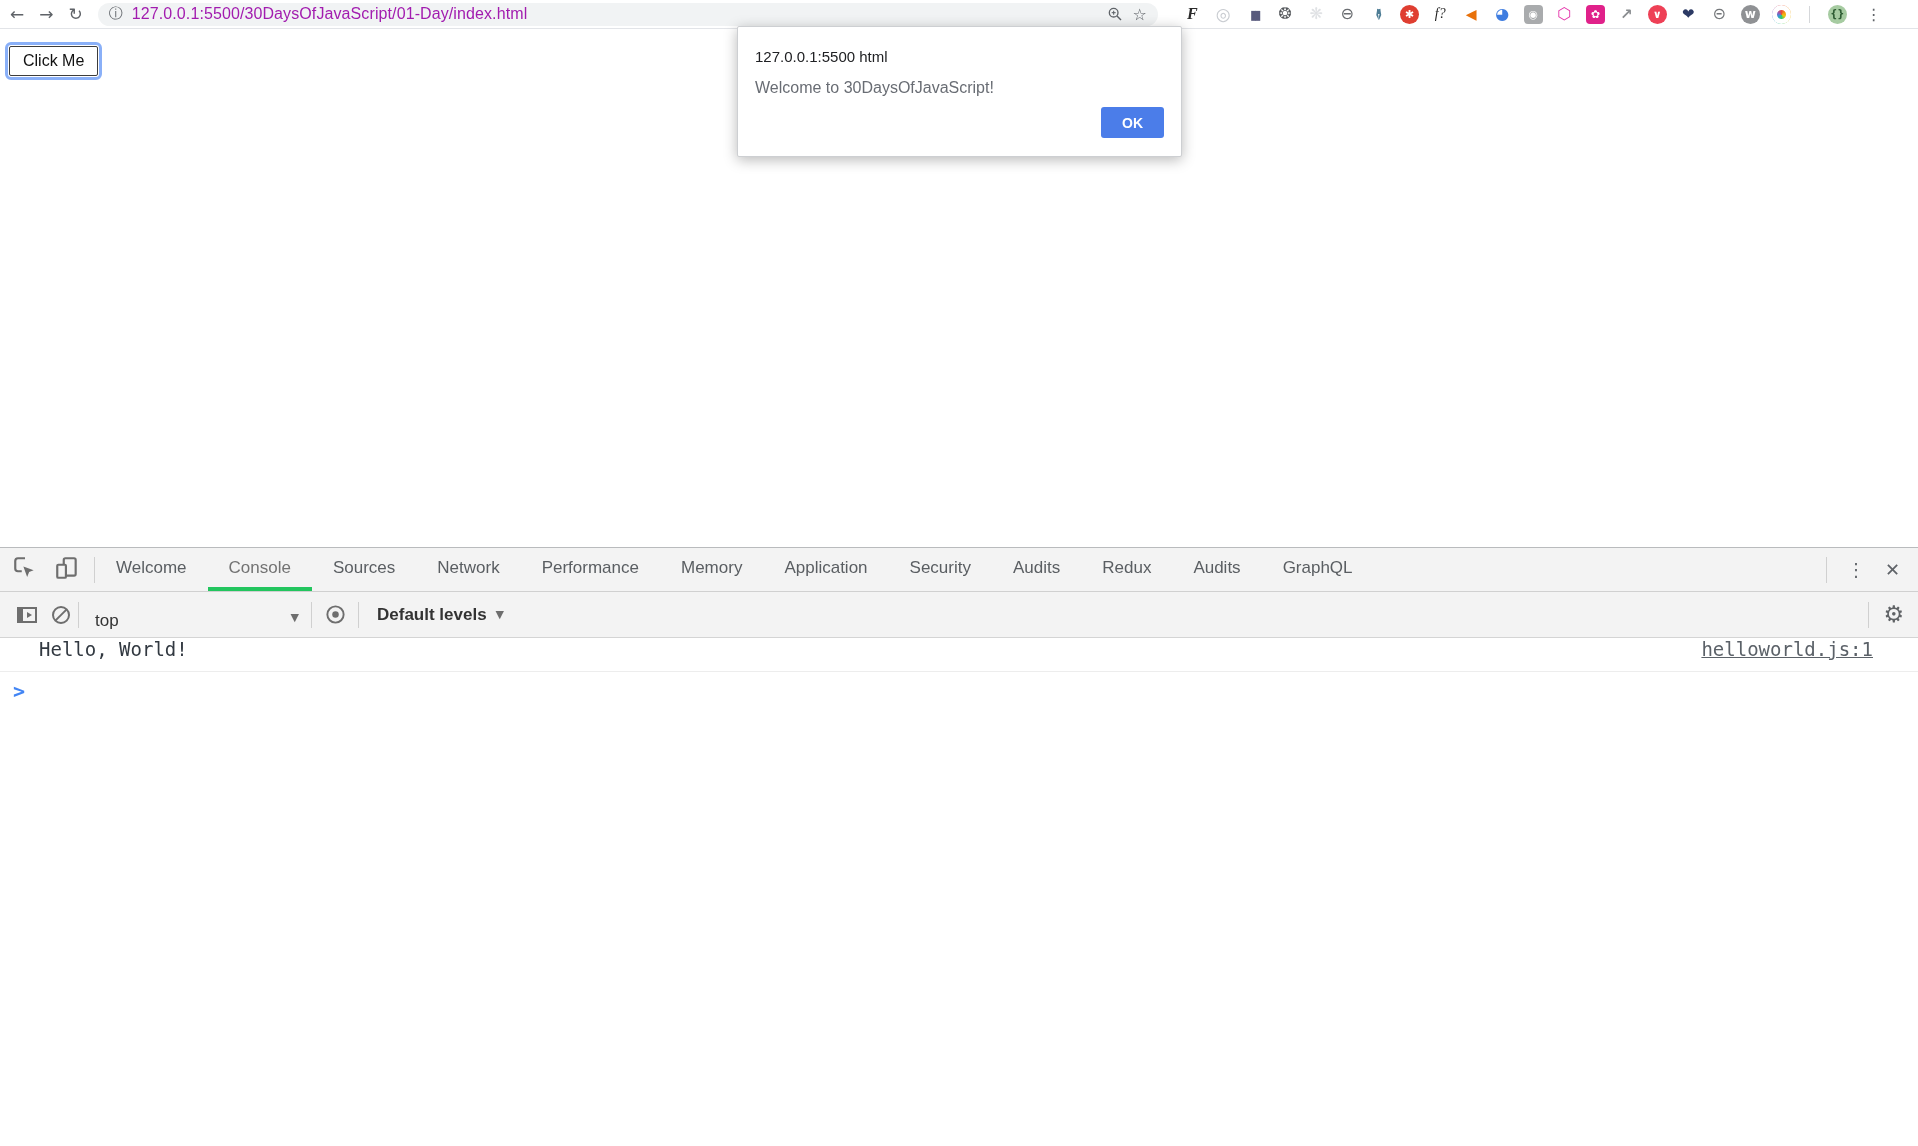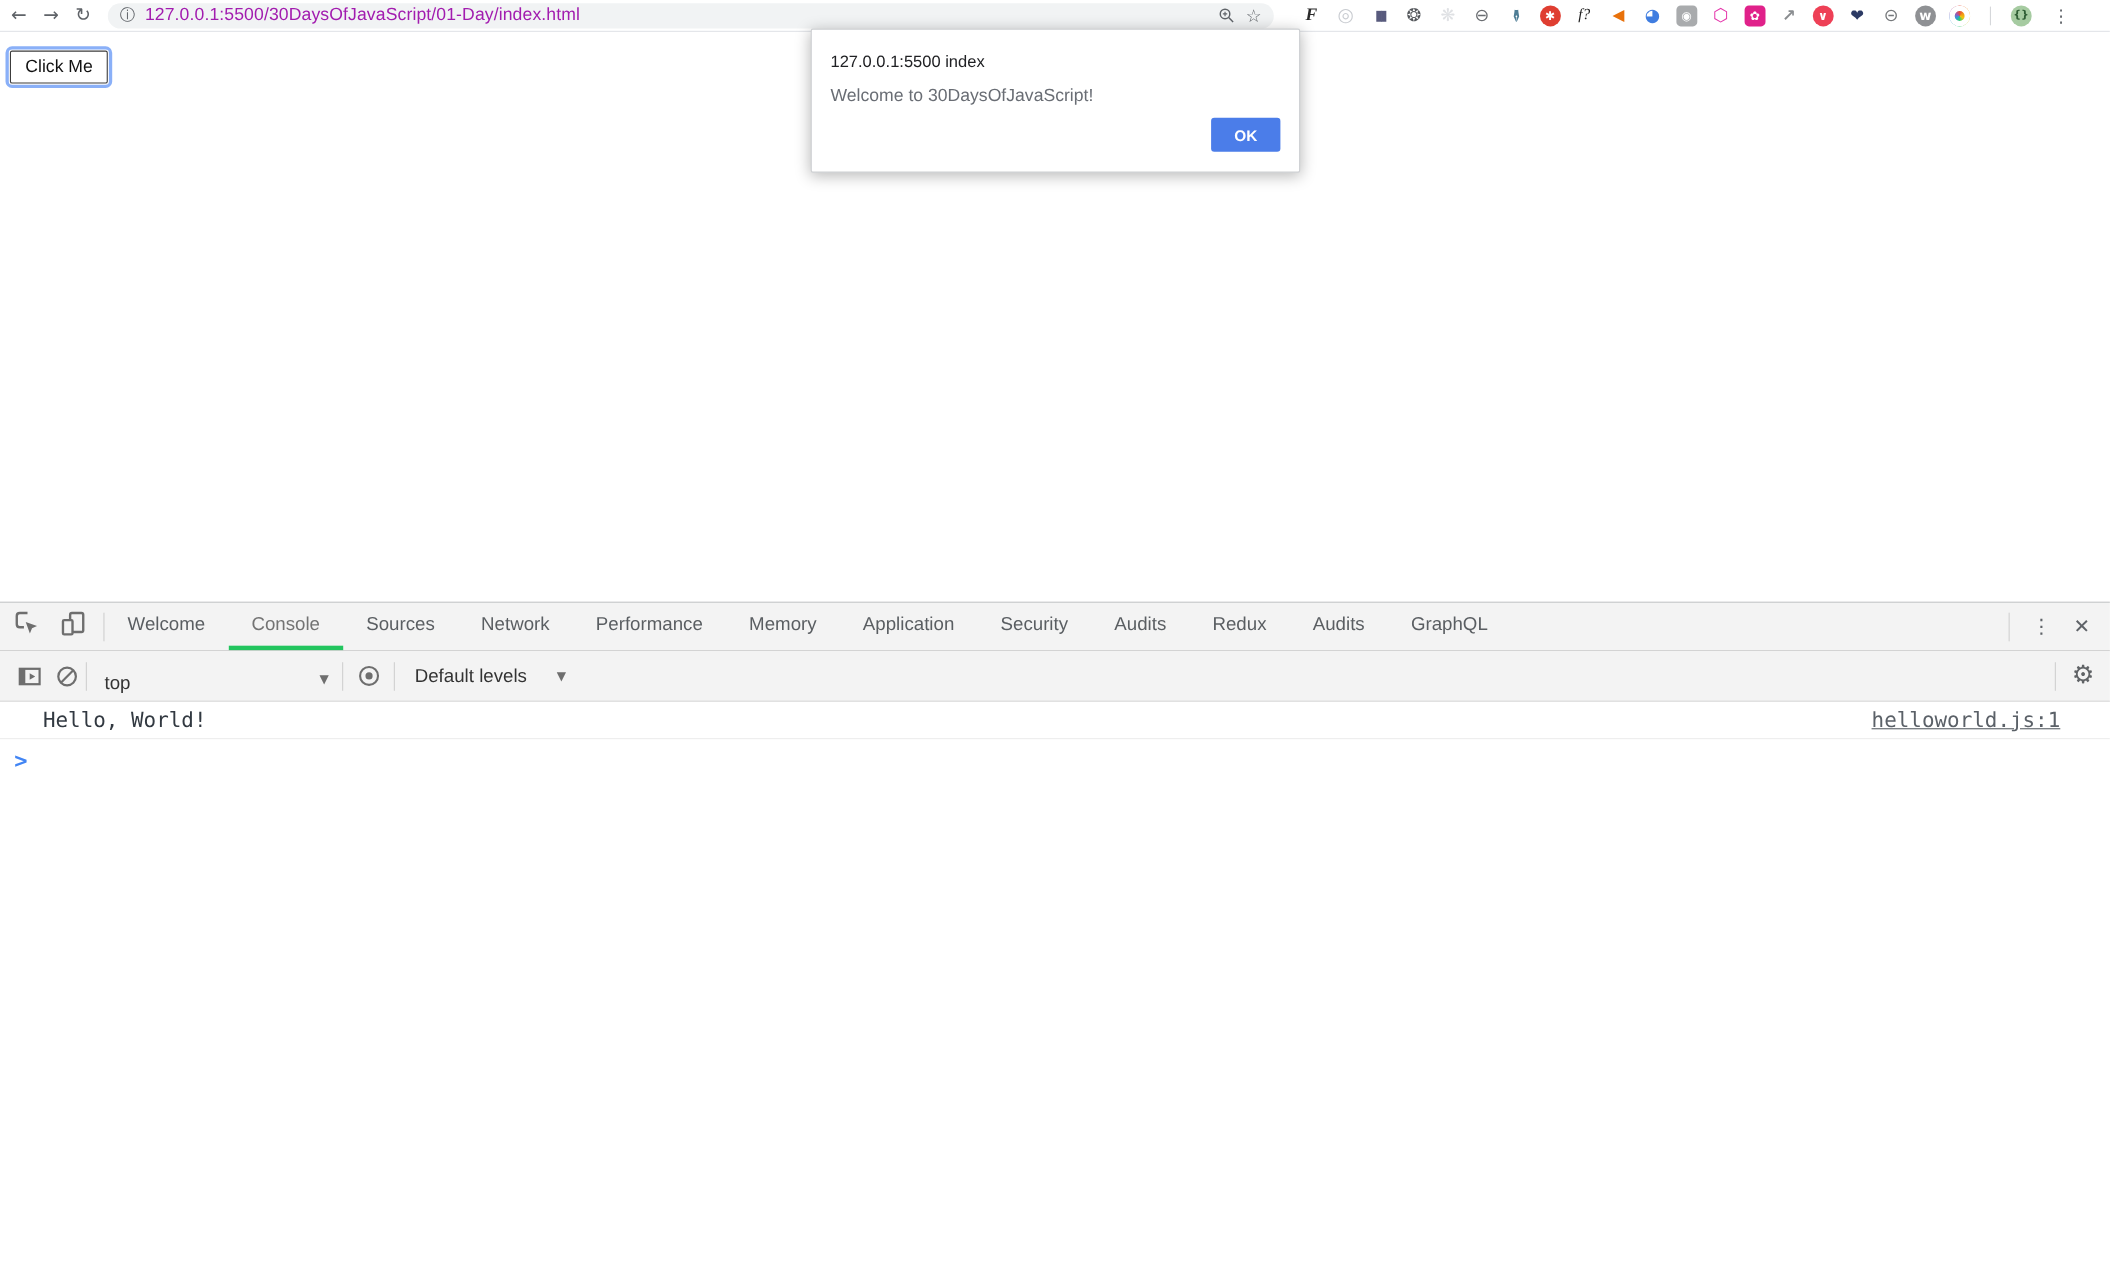--- a/index.html
+++ b/index.html
@@ -60,27 +60,27 @@
   .ct-icon { display:flex; align-items:center; justify-content:center; width:34px; }
   .ctx-select { width:232px; display:flex; font-size:17px; color:#333;
     padding:0 12px 0 16px;margin-top:12px; }
   .ctx-select .arrow, .levels .arrow { font-size:11px; color:#6e6e6e; font-family:"DejaVu Sans", sans-serif; }
   .ctx-select .arrow { margin-left:auto; }
   .eye-wrap { width:46px; display:flex; justify-content:center; }
   .filter-input { width:414px; height:33px; border:none; background:#fff; font-size:17px;
     padding:0 12px; margin-left:10px; outline:none; color:#333;
     font-family:"Liberation Sans", sans-serif; }
   .filter-input::placeholder { color:#9aa0a6; }
-  .levels { margin-left:18px; display:flex; align-items:center; gap:27px; font-size:17px; color:#333; }
+  .levels { margin-left:18px; display:flex; align-items:center; gap:9px; font-size:17px; color:#333;font-weight:bold; }
   .ct-spacer { flex:1; }
   .gear { font-size:23px; color:#606366; font-family:"DejaVu Sans", sans-serif; margin-left:14px; line-height:1; }
 
   .console-area { flex:1; background:#fff; display:flex; flex-direction:column;
     font-family:"DejaVu Sans Mono", monospace; }
-  .msg-row { height:34px; border-bottom:1px solid #ededed; display:flex; align-items:center;
+  .msg-row { height:34px; border-bottom:1px solid #ededed; display:flex; 
     font-size:19px; color:#323941; padding:0 45px 0 39px; }
   .msg-source { margin-left:auto; color:#5b6168; text-decoration:underline; cursor:pointer; }
   .prompt-row { padding:9px 0 0 13px; display:flex; align-items:flex-start; }
   .chevron { color:#4285f4; font-weight:bold; font-size:20px; line-height:1; }
 </style>
 </head>
 <body>
 
 <div class="browser-toolbar">
   <span class="navbtn glyph">←</span>
@@ -127,21 +127,21 @@
   <span class="tb-divider"></span>
   <span class="ext" style="background:#a6cba1;color:#2f5d34;border-radius:50%;font-weight:bold;font-size:10px">{}</span>
   <span class="menu-dots">⋮</span>
 </div>
 
 <div class="page">
   <button class="clickme">Click Me</button>
 </div>
 
 <div class="dialog">
-  <div class="dialog-title">127.0.0.1:5500 index</div>
+  <div class="dialog-title">127.0.0.1:5500 html</div>
   <div class="dialog-msg">Welcome to 30DaysOfJavaScript!</div>
   <button class="ok-btn">OK</button>
 </div>
 
 <div class="devtools">
 
   <div class="tabbar">
     <div class="tabbar-icons">
       <span>
         <svg width="26" height="26" viewBox="0 0 24 24">

